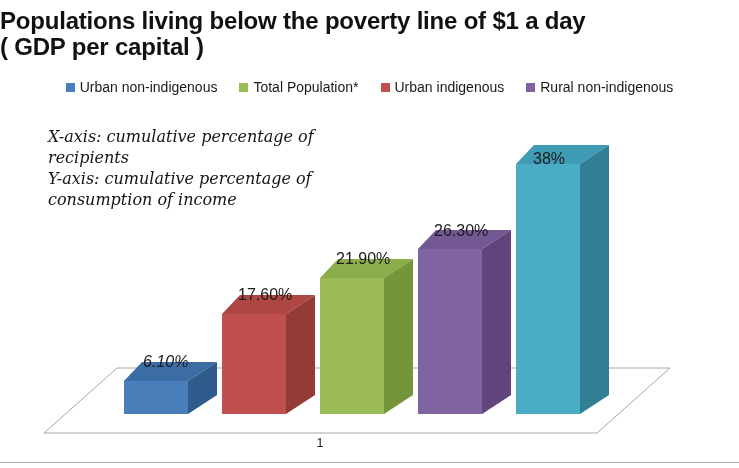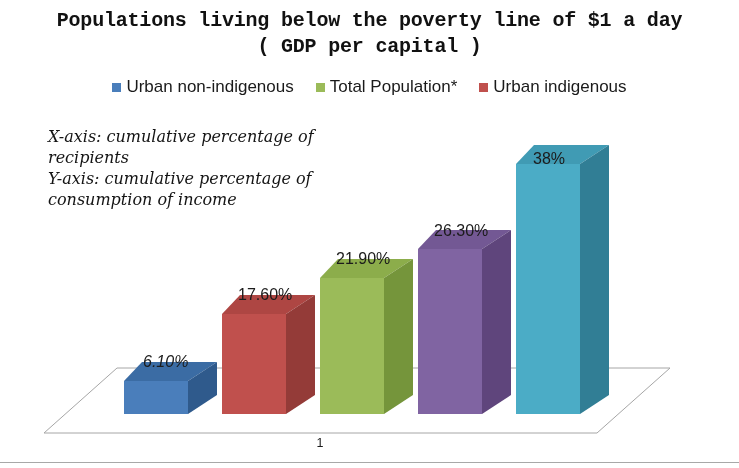--- a/index.html
+++ b/index.html
@@ -22,27 +22,26 @@
     height: 468px;
     background: #ffffff;
   }
 
   
   .chart-title {
     position: absolute;
     left: 0;
     top: 8px;
     width: 739px;
-    text-align: center;
+    text-align: left;
     font-weight: bold;
-    font-size: 20px;
+    font-size: 24px;
     color: #111111;
     line-height: 26px;
     letter-spacing: -0.2px;
-    font-family: Liberation Mono, monospace;
   }
   .chart-title .line2 { display: block; }
 
   
   .legend {
     position: absolute;
     left: 0;
     top: 80px;
     width: 739px;
     display: flex;
@@ -56,21 +55,21 @@
     gap: 5px;
     white-space: nowrap;
   }
   .legend-swatch {
     width: 9px;
     height: 9px;
     display: inline-block;
     flex: 0 0 auto;
   }
   .legend-label {
-    font-size: 17px;
+    font-size: 14px;
     color: #1a1a1a;
     line-height: 14px;
   }
 
   
   .annotation {
     position: absolute;
     left: 48px;
     top: 126px;
     width: 300px;
@@ -142,20 +141,24 @@
       <span class="legend-label">Urban non-indigenous</span>
     </div>
     <div class="legend-item">
       <span class="legend-swatch" style="background:#9BBB59"></span>
       <span class="legend-label">Total Population*</span>
     </div>
     <div class="legend-item">
       <span class="legend-swatch" style="background:#C0504D"></span>
       <span class="legend-label">Urban indigenous</span>
     </div>
+    <div class="legend-item">
+      <span class="legend-swatch" style="background:#8064A2"></span>
+      <span class="legend-label">Rural non-indigenous</span>
+    </div>
   </div>
 
   <div class="annotation">X-axis: cumulative percentage of recipients
 Y-axis: cumulative percentage of consumption of income</div>
 
   <div class="plot">
 
     <svg class="floor-svg" viewBox="0 0 739 468">
       <polygon points="44,433 117,368 670,368 597,433" fill="#FFFFFF" stroke="#A6A6A6" stroke-width="1"></polygon>
     </svg>

